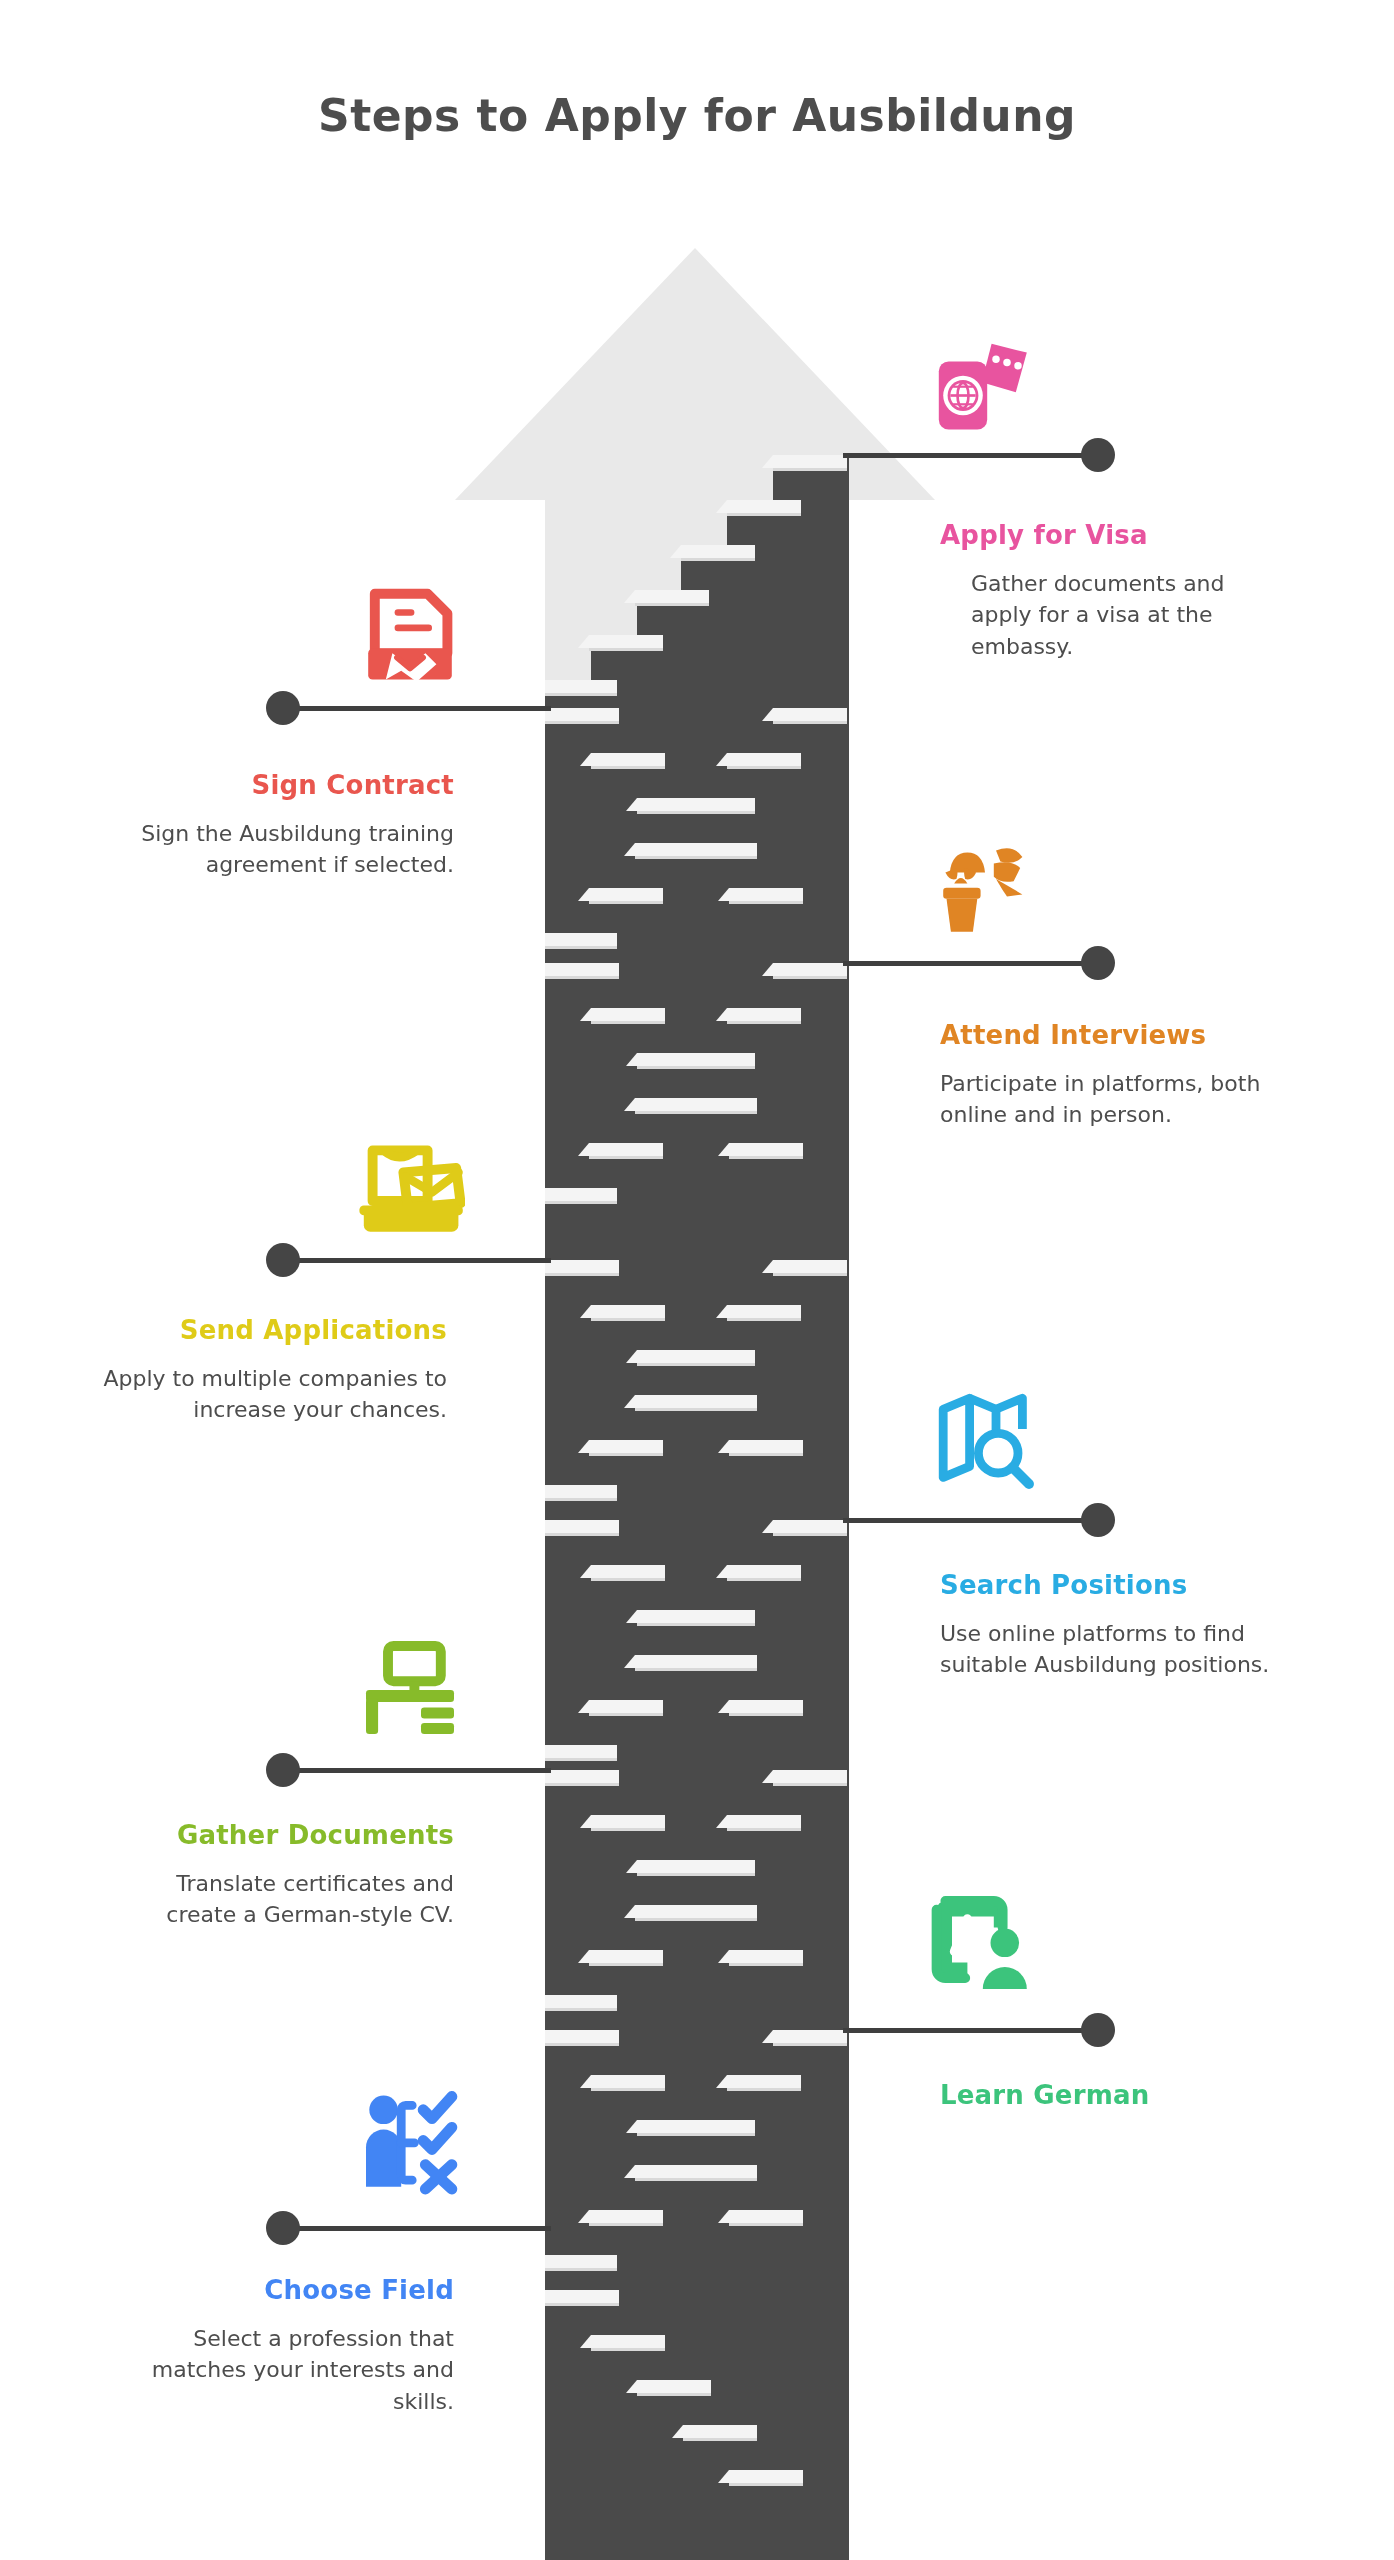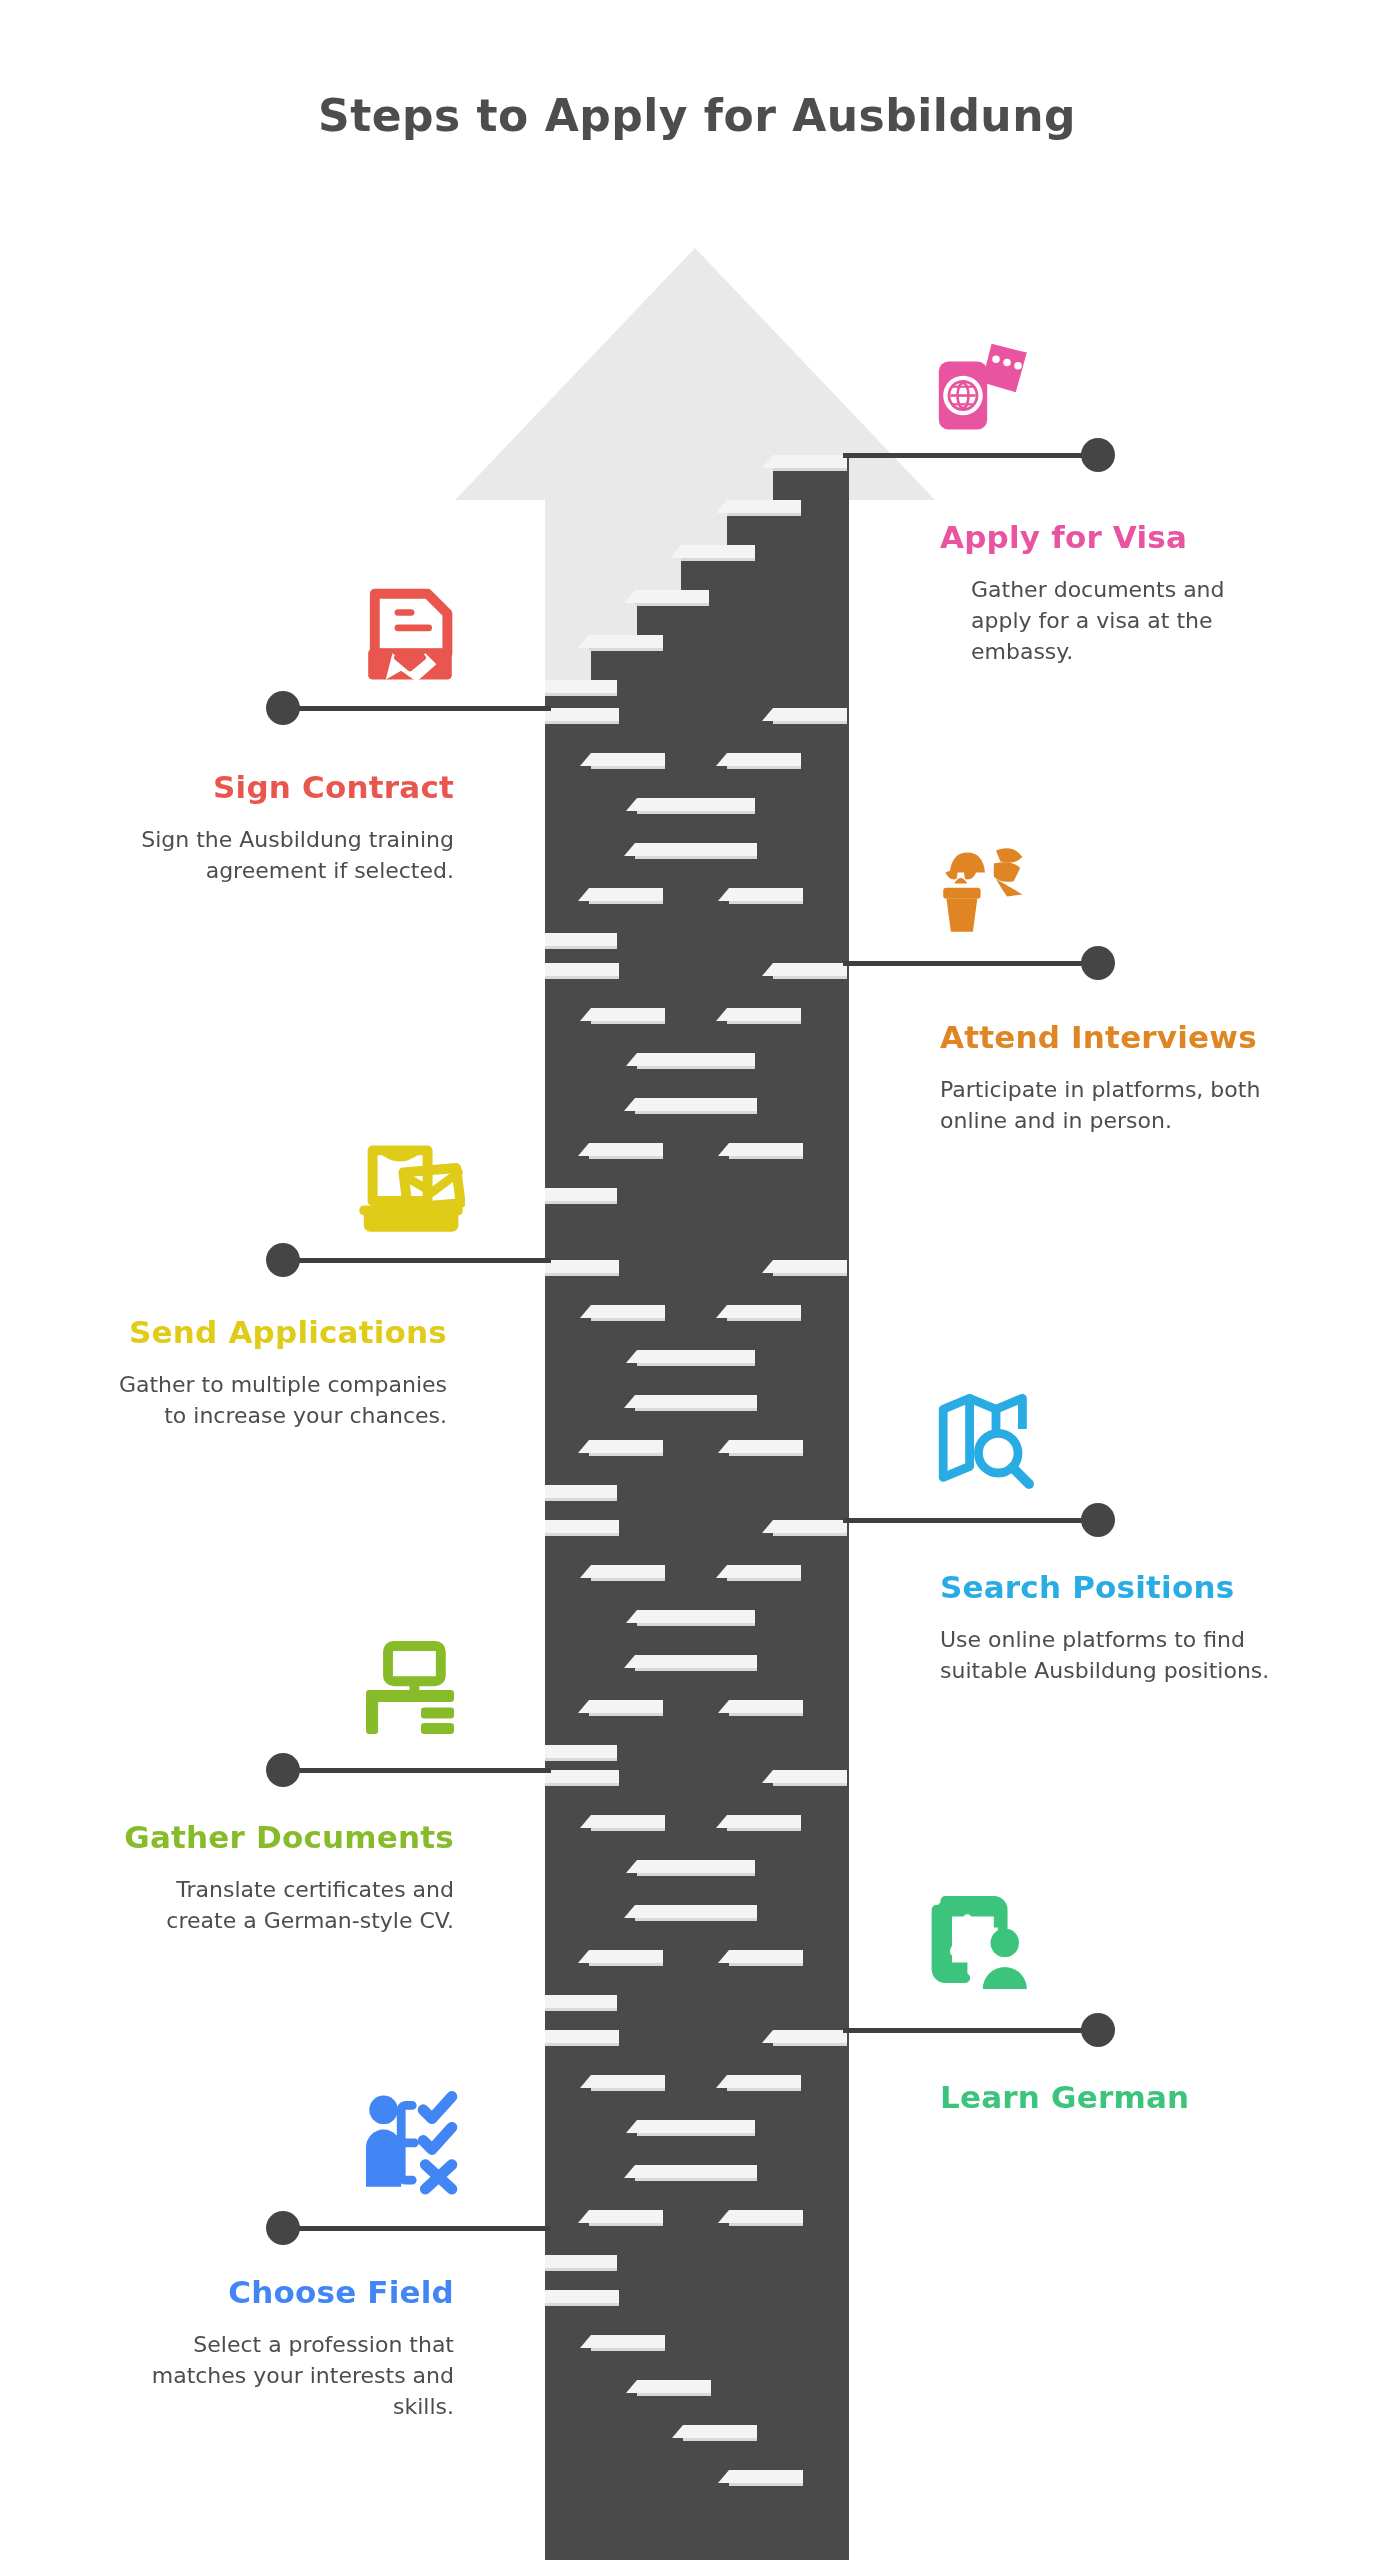--- a/index.html
+++ b/index.html
@@ -73,21 +73,21 @@
   .step.left  { text-align:right; }
   .step.right { text-align:left; }
 
   .step-icon {
     position:absolute; width:110px; height:110px;
   }
   .step-icon svg { width:100%; height:100%; display:block; }
 
   .step-title {
     font-family:"DejaVu Sans", sans-serif;
-    font-size:31px; font-weight:700;
+    font-size:26px; font-weight:700;
     line-height:1.16;
     letter-spacing:0.2px;
   }
   .step-desc {
     margin-top:18px;
     font-family:"DejaVu Sans", sans-serif;
     font-size:22px; font-weight:400;
     line-height:1.42;
     color:#4d4d4d;
   }
@@ -264,21 +264,21 @@
       <path d="M16 14 h50 v46 h-50 z" fill="none" stroke="#dfcb18" stroke-width="9" stroke-linejoin="round"></path>
       <path d="M26 14 q14 12 30 0" fill="none" stroke="#dfcb18" stroke-width="8" stroke-linecap="round"></path>
       <path d="M44 34 L92 30 L96 62 L48 66 Z" fill="none" stroke="#dfcb18" stroke-width="9" stroke-linejoin="round"></path>
       <path d="M46 38 L70 52 L94 34" fill="none" stroke="#dfcb18" stroke-width="8" stroke-linejoin="round" stroke-linecap="round"></path>
       <rect x="8" y="66" width="86" height="22" rx="6" fill="#dfcb18"></rect>
       <rect x="4" y="64" width="94" height="9" rx="4" fill="#dfcb18"></rect>
     </svg>
       </div>
       <div class="step left" style="left: 97px; top: 1315px; width: 350px;">
         <div class="step-title" style="color: rgb(223, 203, 24);">Send Applications</div>
-        <div class="step-desc" style="color: rgb(77, 77, 77);">Gather to multiple companies to increase your chances.</div>
+        <div class="step-desc" style="color: rgb(77, 77, 77);">Apply to multiple companies to increase your chances.</div>
       </div>
       <div class="step-icon" style="left: 930px; top: 1385px;">
     <svg viewBox="0 0 100 100">
       <path d="M12 22 L36 12 L36 74 L12 84 Z" fill="none" stroke="#29ace3" stroke-width="8" stroke-linejoin="round"></path>
       <path d="M36 12 L60 22 L60 42" fill="none" stroke="#29ace3" stroke-width="8" stroke-linejoin="round"></path>
       <path d="M60 22 L84 12 L84 40" fill="none" stroke="#29ace3" stroke-width="8" stroke-linejoin="round"></path>
       <circle cx="62" cy="62" r="18" fill="none" stroke="#29ace3" stroke-width="8"></circle>
       <line x1="75" y1="75" x2="90" y2="90" stroke="#29ace3" stroke-width="9" stroke-linecap="round"></line>
     </svg>
       </div>

